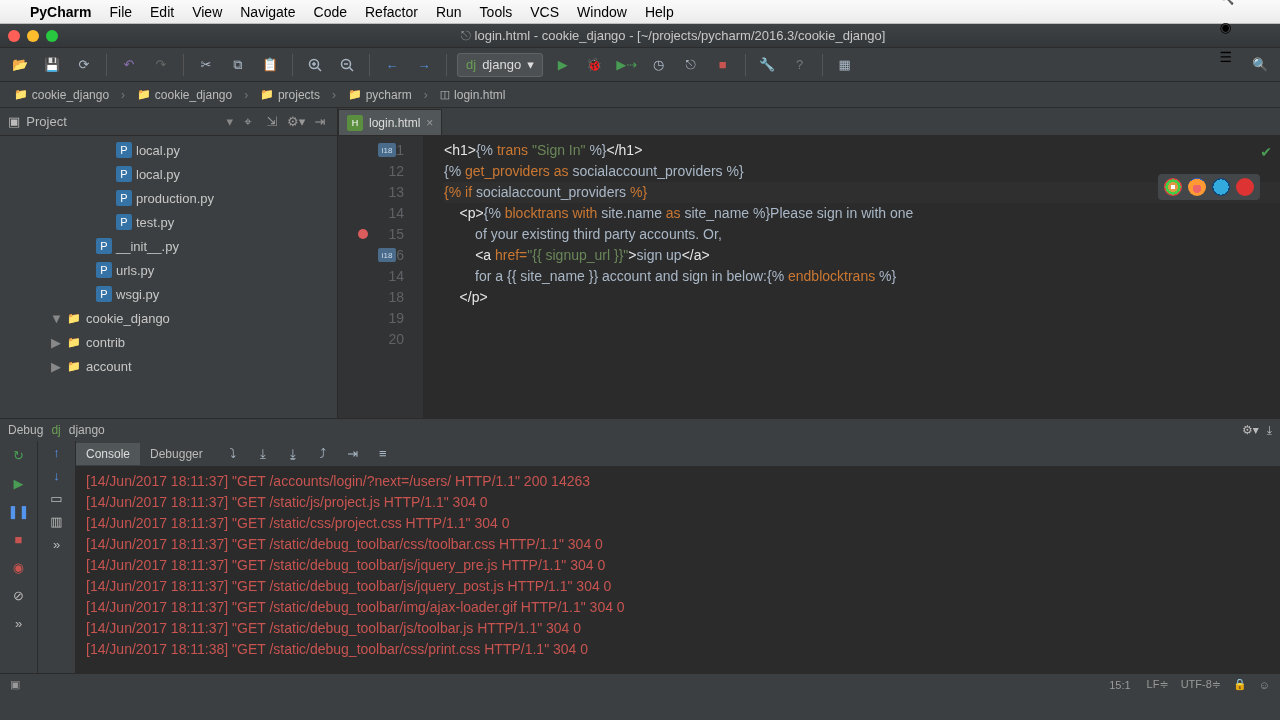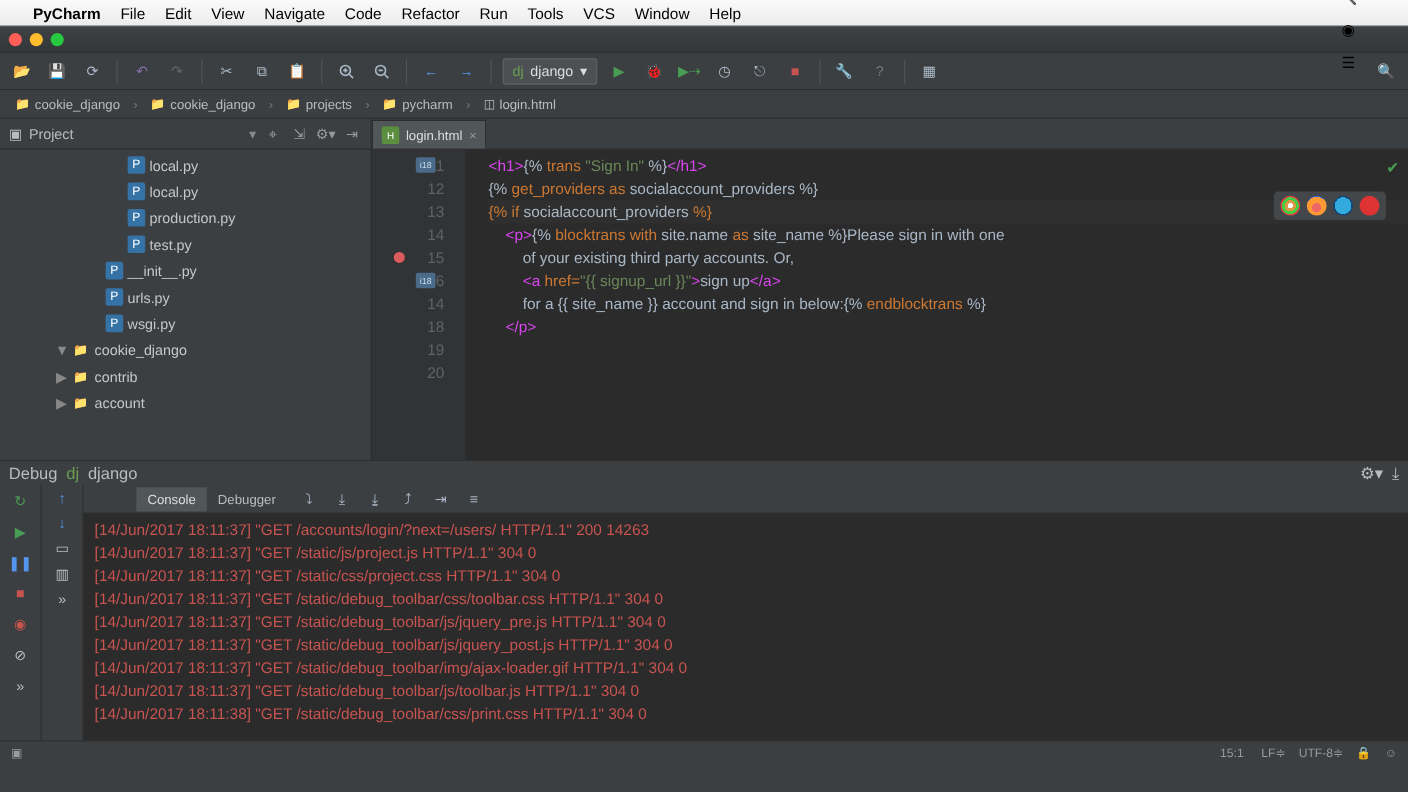--- a/index.html
+++ b/index.html
@@ -53,41 +53,41 @@
 .tab { height: 26px; background: #515658; border: 1px solid #2b2b2b; border-bottom: none; display: flex; align-items: center; padding: 0 8px; gap: 6px; color: #ddd; font-size: 12px; }
 .tab .x { color: #999; }
 .editor { flex: 1; display: flex; font-family: Menlo, Consolas, monospace; font-size: 14px; line-height: 21px; position: relative; }
 .gutter { width: 72px; background: #313335; text-align: right; padding: 4px 6px 0 0; color: #606366; position: relative; }
 .gutter .ln { height: 21px; position: relative; text-align: right; }
 .bp { position: absolute; left: 20px; top: 5px; width: 10px; height: 10px; background: #db5c5c; border-radius: 50%; }
 .i18n { position: absolute; left: 40px; width: 18px; height: 14px; background: #4a6b8a; border-radius: 2px; font-size: 8px; color: #cde; display: flex; align-items: center; justify-content: center; }
 .foldcol { width: 14px; background: #313335; border-right: 1px solid #2b2b2b; }
 .code { flex: 1; padding: 4px 0 0 20px; white-space: pre; color: #a9b7c6; }
 .code .kw { color: #cc7832; }
-.code .tag { color: #d946ef; }
+.code .tag { color: #e5e5e5; }
 .code .str { color: #6a8759; }
 .code .djk { color: #cc7832; }
 .code .tmpl { color: #cc7832; }
 .hl-line { background: rgba(50,50,50,.6); }
 .browserbar { position: absolute; top: 38px; right: 20px; background: #444749; border-radius: 4px; padding: 4px 6px; display: flex; gap: 6px; }
 .bcirc { width: 18px; height: 18px; border-radius: 50%; }
 .status-ok { position: absolute; top: 6px; right: 8px; color: #499c54; }
 
 
 .debugpanel { border-top: 1px solid #2b2b2b; background: #3c3f41; }
-.dbghead { height: 22px; display: flex; align-items: center; padding: 0 8px; gap: 8px; font-size: 15px; color: #bbb; }
+.dbghead { height: 22px; display: flex; align-items: center; padding: 0 8px; gap: 8px; font-size: 12px; color: #bbb; }
 .dbghead .spacer { flex: 1; }
 .dbgbody { display: flex; height: 232px; }
 .dbgleft { width: 38px; background: #3c3f41; border-right: 1px solid #2b2b2b; display: flex; flex-direction: column; align-items: center; padding-top: 4px; gap: 8px; }
 .dbgleft .b { width: 20px; height: 20px; display: flex; align-items: center; justify-content: center; border-radius: 3px; }
 .dbgleft2 { width: 38px; background: #3c3f41; border-right: 1px solid #2b2b2b; display: flex; flex-direction: column; align-items: center; padding-top: 4px; gap: 8px; }
 .dbgmain { flex: 1; display: flex; flex-direction: column; }
 .dbgtabs { height: 26px; display: flex; align-items: center; background: #3c3f41; border-bottom: 1px solid #2b2b2b; }
 .dbgtab { padding: 4px 10px; font-size: 12px; }
-.dbgtab.active { background: #515658; color: #ddd; margin-left: 48px; }
+.dbgtab.active { background: #515658; color: #ddd; }
 .dbgtools { display: flex; gap: 6px; padding: 0 8px; }
 .console { flex: 1; background: #2b2b2b; font-family: Menlo, Consolas, monospace; font-size: 14px; line-height: 21px; padding: 4px 10px; overflow: hidden; }
 .console .l { color: #c75450; white-space: pre; }
 
 .statusbar { height: 22px; background: #3c3f41; border-top: 1px solid #2b2b2b; display: flex; align-items: center; padding: 0 10px; font-size: 11px; color: #999; }
 .statusbar .spacer { flex: 1; }
 svg { display: block; }
 </style>
 </head>
 <body>
@@ -103,20 +103,23 @@
     <span>◉</span>
     <span>☰</span>
   </span>
 </div>
 
 <div class="titlebar">
   <div class="traffic">
     <div class="dot r"></div>
     <div class="dot y"></div>
     <div class="dot g"></div>
+  </div>
+  <div class="title">
+    <span style="color:#888">⎋ </span><span>login.html - cookie_django - [~/projects/pycharm/2016.3/cookie_django]</span>
   </div>
 </div>
 
 <div class="toolbar">
   <div class="tbtn">📂</div>
   <div class="tbtn">💾</div>
   <div class="tbtn">⟳</div>
   <div class="tsep"></div>
   <div class="tbtn" style="color:#8a6fb0">↶</div>
   <div class="tbtn" style="color:#666">↷</div>

